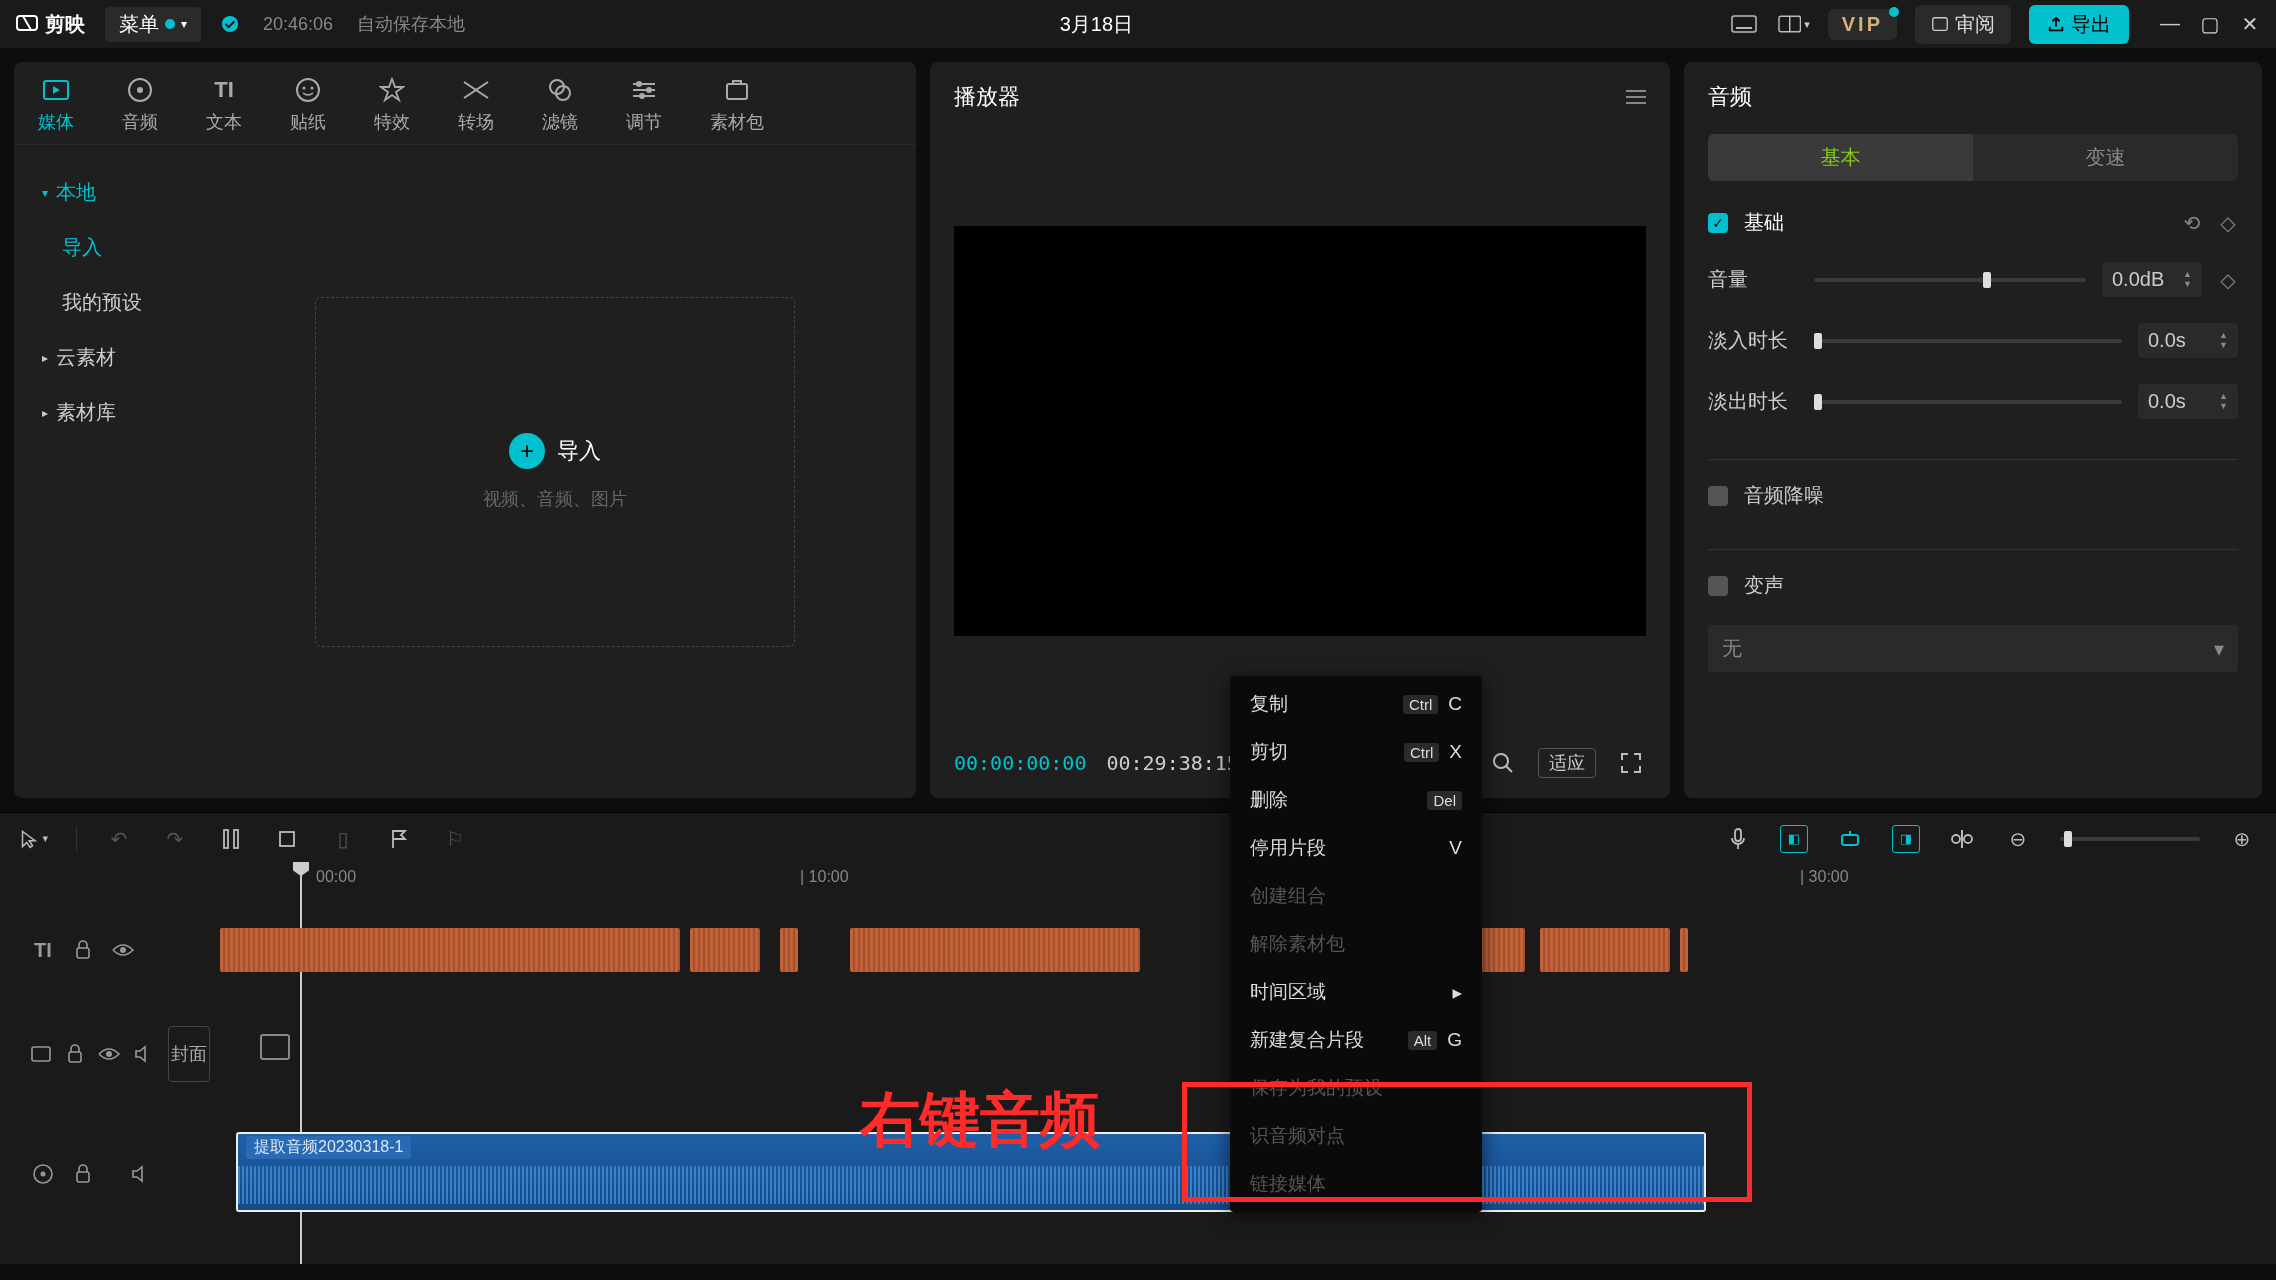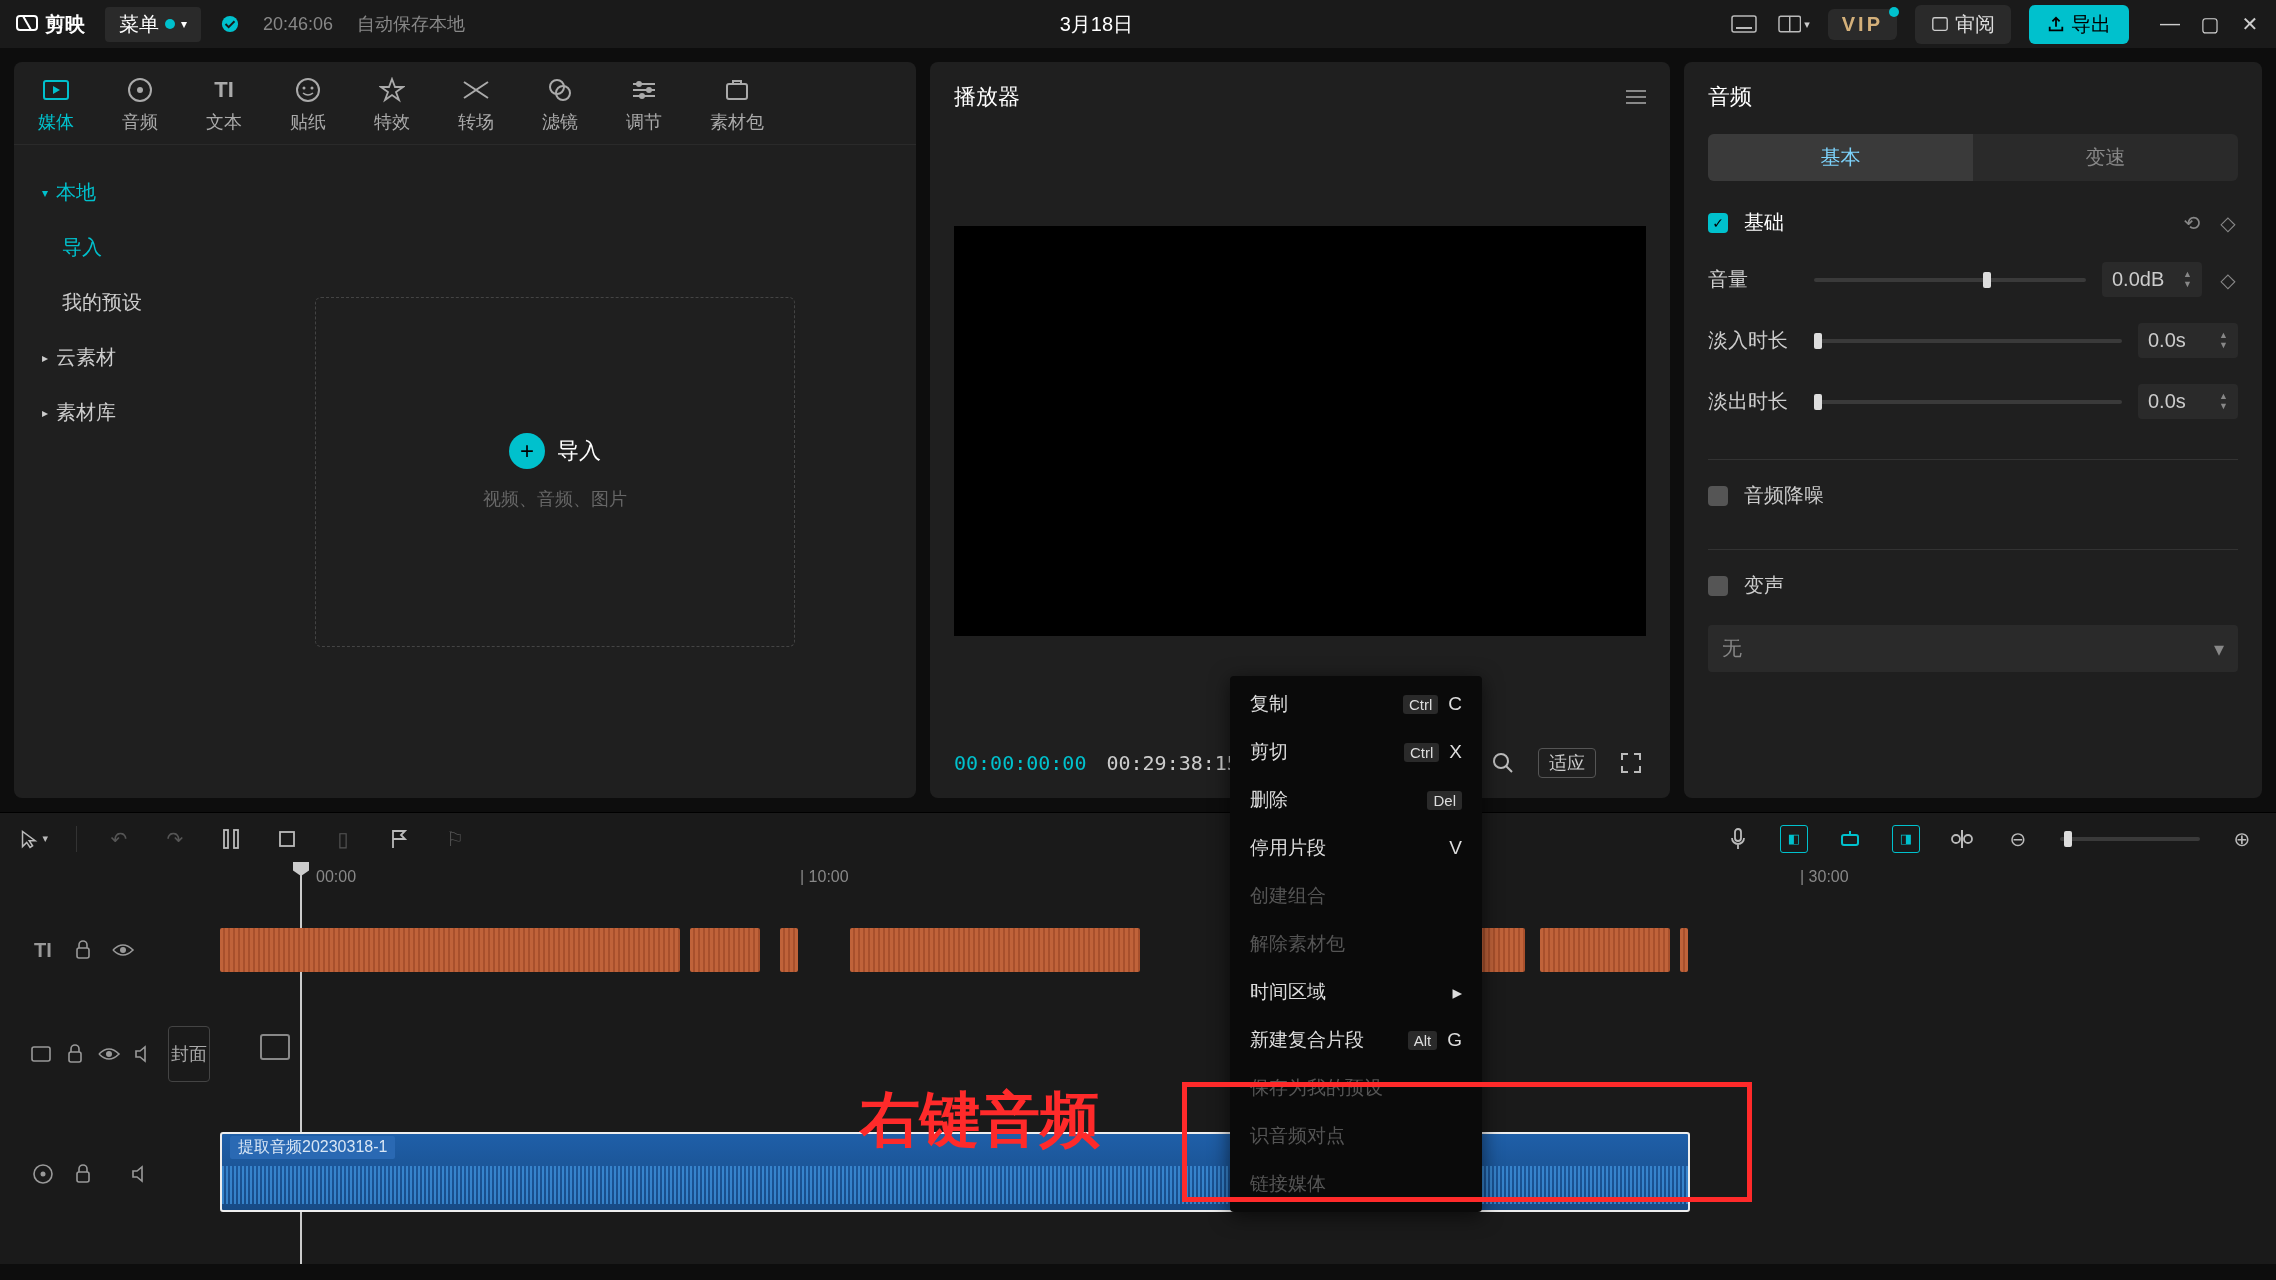--- a/index.html
+++ b/index.html
@@ -90,21 +90,21 @@
 .time-dur { color: #ccc; font-size: 20px; font-family: monospace; }
 .pc-spacer { flex: 1; }
 .pc-icon { width: 30px; height: 26px; display: flex; align-items: center; justify-content: center; color: #bbb; }
 .fit-btn { border: 1px solid #555; border-radius: 4px; padding: 2px 10px; color: #ccc; font-size: 18px; }
 
 
 .right-panel { flex: 1; display: flex; flex-direction: column; padding: 20px 24px; }
 .prop-title { color: #fff; font-size: 22px; margin-bottom: 22px; }
 .seg-toggle { display: flex; background: #2a2a2a; border-radius: 6px; overflow: hidden; margin-bottom: 28px; }
 .seg-item { flex: 1; text-align: center; padding: 10px 0; color: #888; }
-.seg-item.active { background: #3a3a3a; color: #7dd3fc; }
+.seg-item.active { background: #3a3a3a; color: #84cc16; }
 .prop-row { display: flex; align-items: center; gap: 16px; margin-bottom: 26px; }
 .prop-label { width: 90px; color: #ccc; }
 .check { width: 20px; height: 20px; border-radius: 4px; background: #00c1cd; display: inline-flex; align-items: center; justify-content: center; color: #000; font-size: 14px; }
 .check.off { background: #555; }
 .slider {
   flex: 1; height: 4px; background: #3a3a3a; border-radius: 2px; position: relative;
 }
 .slider-thumb { position: absolute; top: -6px; width: 8px; height: 16px; background: #ddd; border-radius: 2px; }
 .num-box {
   background: #2a2a2a; border-radius: 4px; padding: 6px 10px; display: flex; align-items: center; gap: 8px; color: #ccc; min-width: 100px; justify-content: space-between;
@@ -151,21 +151,21 @@
 
 .track-body { flex: 1; position: relative; height: 100%; }
 .text-strip {
   position:absolute; top:10px; height:44px; background: repeating-linear-gradient(90deg,#c0633a 0 3px,#a8502c 3px 5px);
   border-radius:2px;
 }
 .video-placeholder-icon {
   position:absolute; left: 40px; top: 28px; width: 30px; height: 26px; border:2px solid #888; border-radius:3px;
 }
 .audio-strip {
-  position:absolute; top:6px; height:80px; left:0; right:40px;
+  position:absolute; top:6px; height:80px; left:16px; right:40px;
   background: linear-gradient(#1f5fa8,#174a85);
   border: 2px solid #eee; border-radius:3px;
 }
 .audio-strip .label {
   position:absolute; top:2px; left:8px; font-size:16px; color:#d8e6f5;
   background:#2a69b3; padding:1px 8px; border-radius:2px;
 }
 .audio-wave {
   position:absolute; left:0; right:0; bottom:6px; height:38px;
   background: repeating-linear-gradient(90deg,#3d8fd9 0 2px,transparent 2px 4px);

